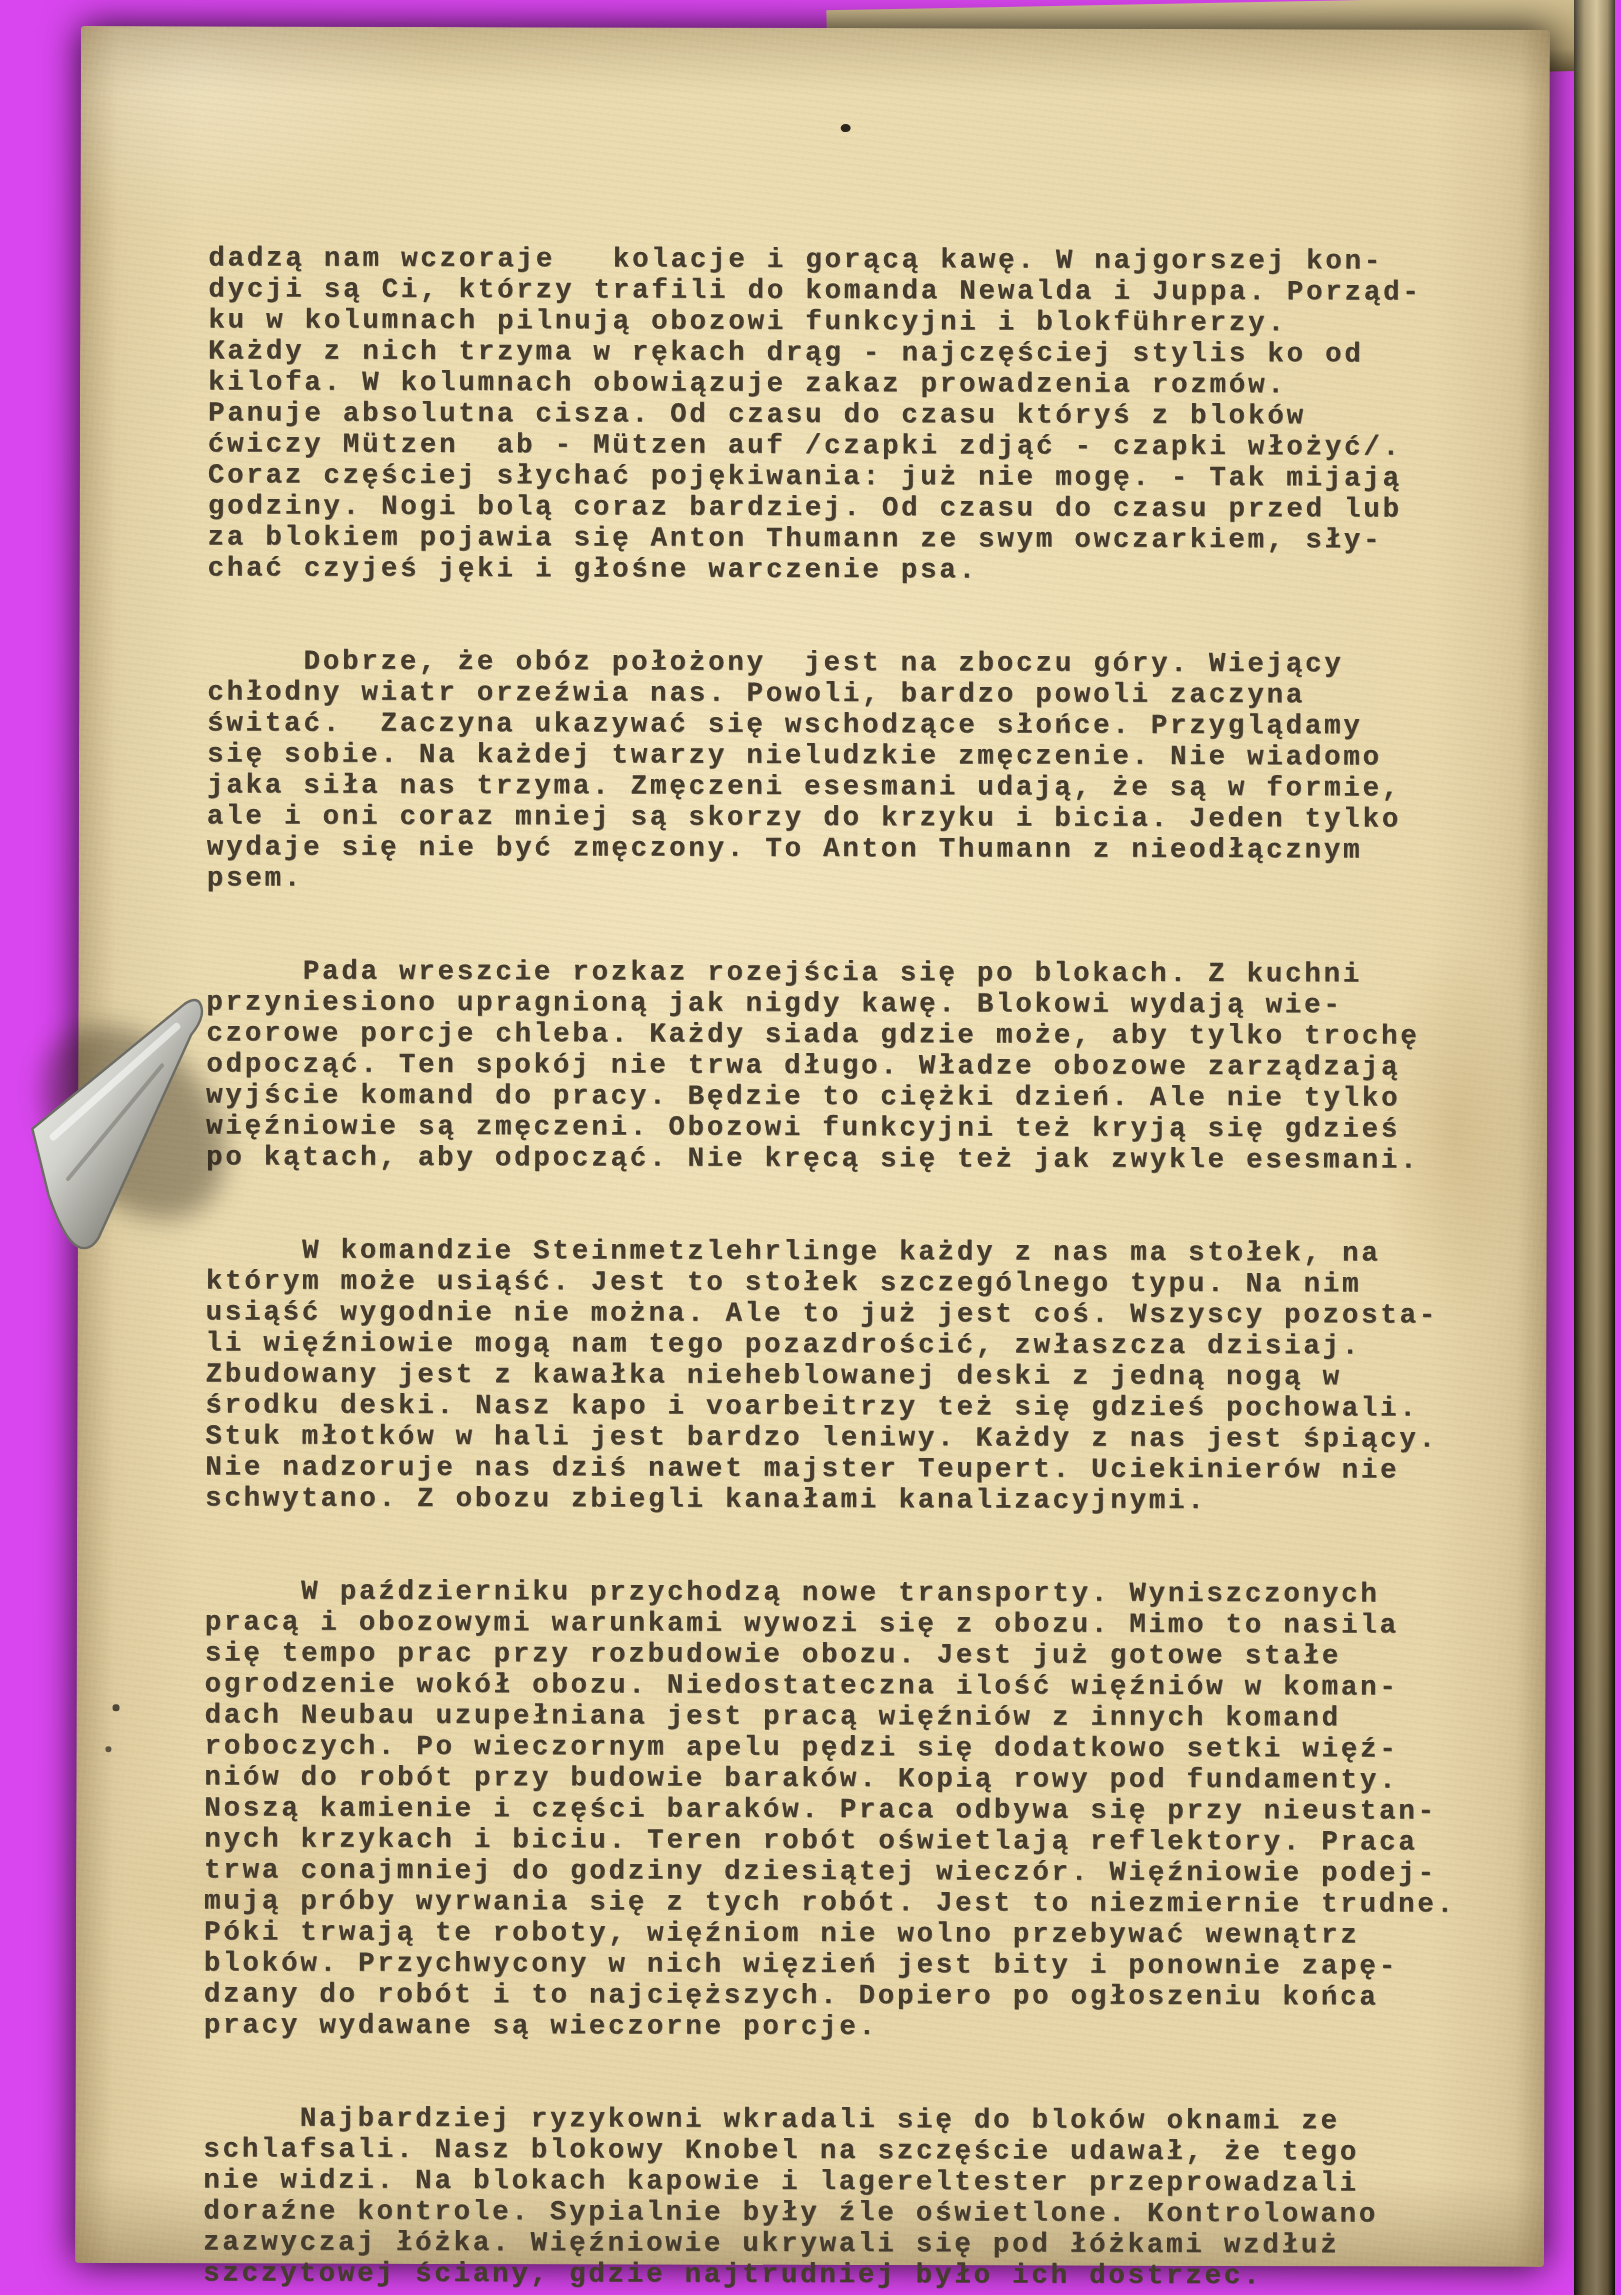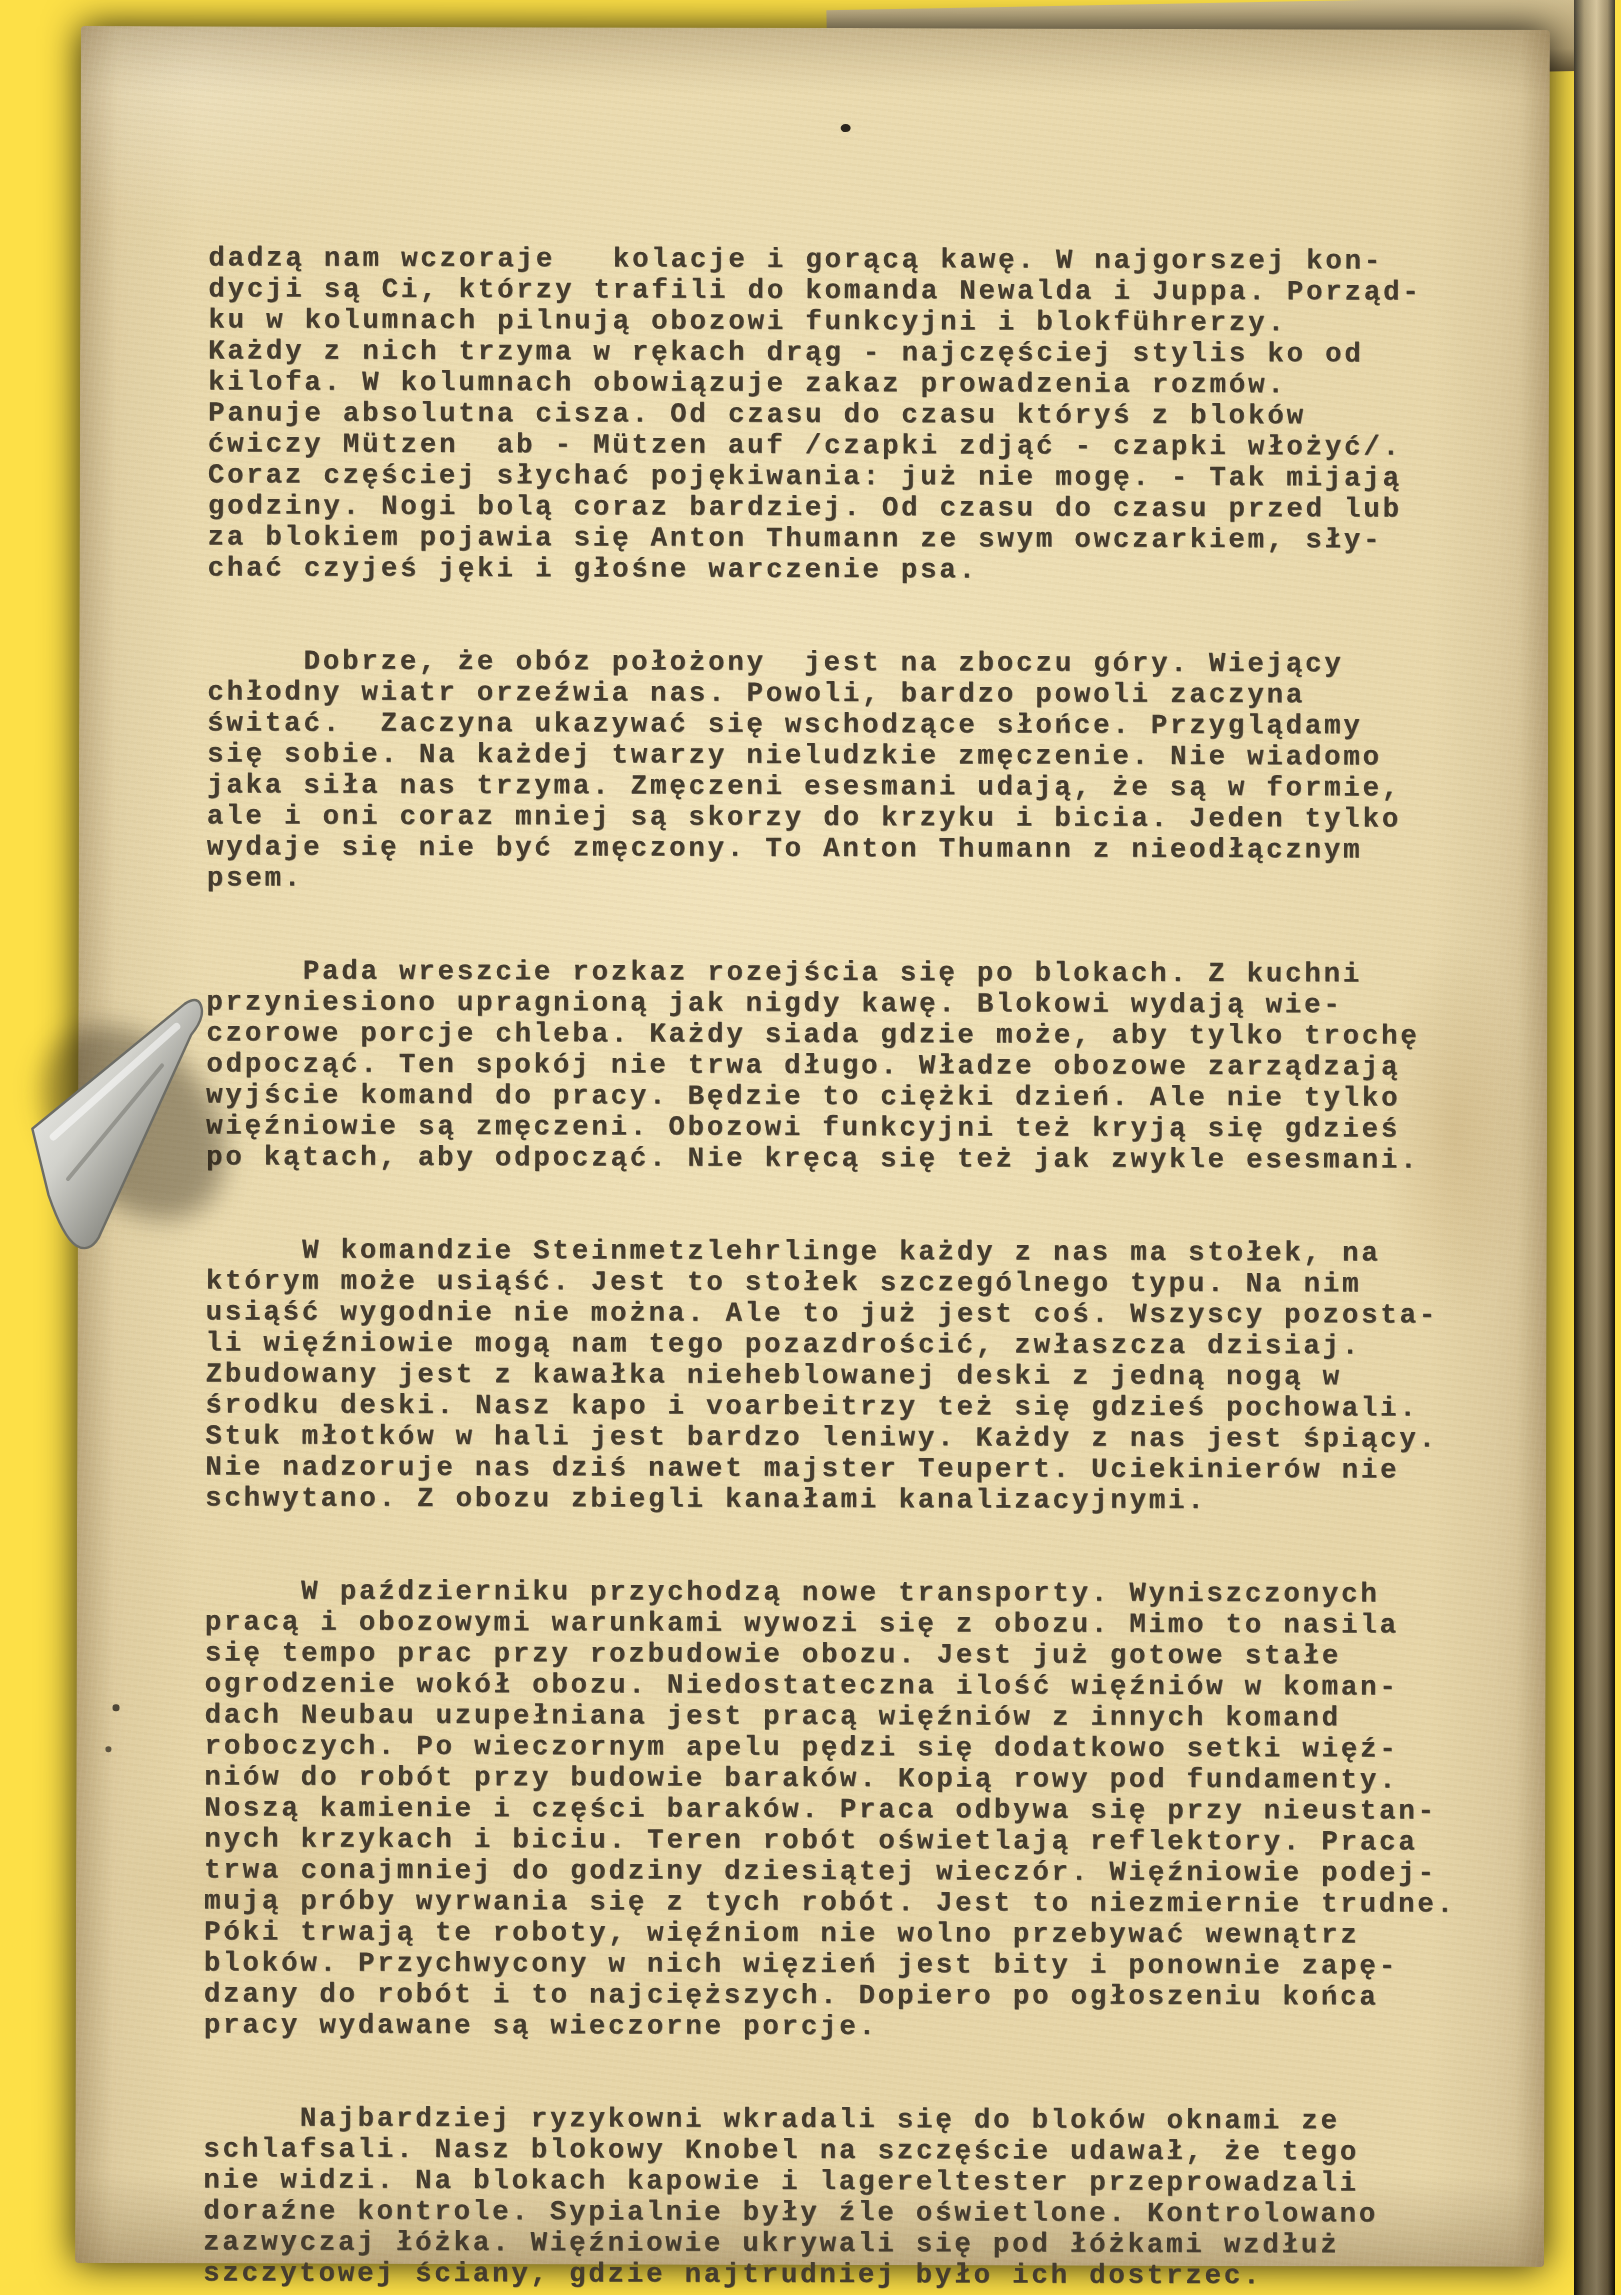--- a/index.html
+++ b/index.html
@@ -4,21 +4,21 @@
 <style>
   html, body {
     margin: 0;
     padding: 0;
     background: #050505;
   }
   .scene {
     position: relative;
     width: 1621px;
     height: 2295px;
-    background: #fde047;
+    background: #d946ef;
     overflow: hidden;
     font-family: "Liberation Mono", "DejaVu Sans Mono", monospace;
   }
 
   
   .under-page-top {
     position: absolute;
     left: 827px;
     top: 3.2px;
     width: 762px;

